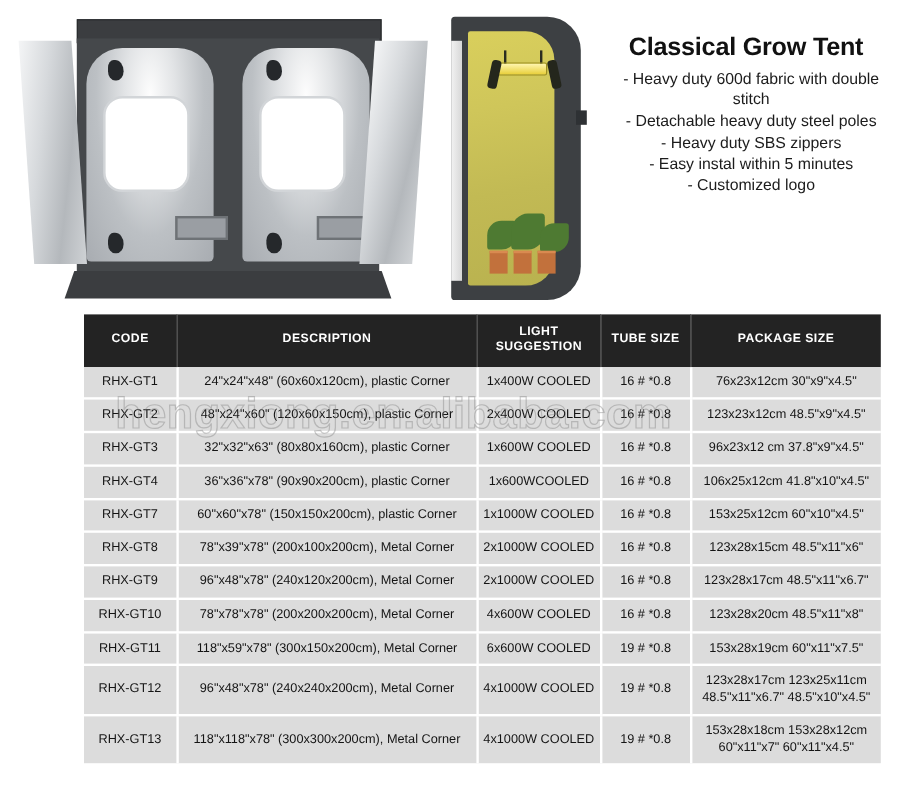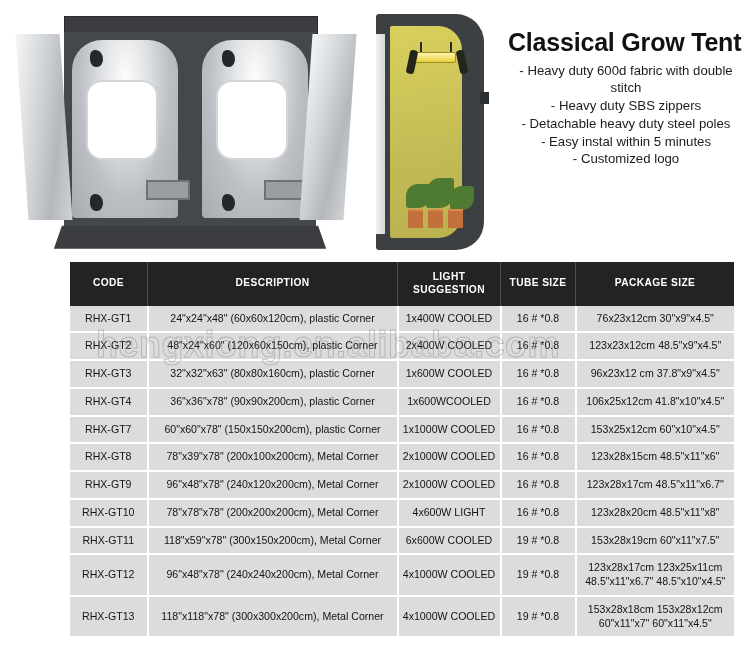--- a/index.html
+++ b/index.html
@@ -168,22 +168,22 @@
     background: #2e3134;
   }
 
   
   .info {
     position: absolute;
     left: 508px; top: 28px;
     width: 236px;
   }
   .info h1 {
-    margin: 0 0 6px 0;
-    font-size: 25px;
+    margin: 0 0 6px 16px;
+    font-size: 21px;
     font-weight: bold;
     letter-spacing: -0.2px;
     color: #111111;
   }
   .info ul {
     margin: 0;
     padding: 0;
     list-style: none;
     text-align: center;
   }
@@ -295,22 +295,22 @@
       </div>
       <div class="tt-zip"></div>
       <div class="tt-side"></div>
     </div>
   </div>
 
   <div class="info">
     <h1>Classical Grow Tent</h1>
     <ul>
       <li>- Heavy duty 600d fabric with double stitch</li>
+      <li>- Detachable heavy duty steel poles</li>
       <li>- Heavy duty SBS zippers</li>
-      <li>- Detachable heavy duty steel poles</li>
       <li>- Easy instal within 5 minutes</li>
       <li>- Customized logo</li>
     </ul>
   </div>
 </div>
 
 <div class="spec-wrap">
   <table class="spec">
     <thead>
       <tr>
@@ -368,21 +368,21 @@
         <tr>
           <td class="c-code">RHX-GT9</td>
           <td class="c-desc">96"x48"x78" (240x120x200cm), Metal Corner</td>
           <td class="c-light">2x1000W COOLED</td>
           <td class="c-tube">16 # *0.8</td>
           <td class="c-pkg">123x28x17cm 48.5"x11"x6.7"</td>
         </tr>
         <tr>
           <td class="c-code">RHX-GT10</td>
           <td class="c-desc">78"x78"x78" (200x200x200cm), Metal Corner</td>
-          <td class="c-light">4x600W LIGHT</td>
+          <td class="c-light">4x600W COOLED</td>
           <td class="c-tube">16 # *0.8</td>
           <td class="c-pkg">123x28x20cm 48.5"x11"x8"</td>
         </tr>
         <tr>
           <td class="c-code">RHX-GT11</td>
           <td class="c-desc">118"x59"x78" (300x150x200cm), Metal Corner</td>
           <td class="c-light">6x600W COOLED</td>
           <td class="c-tube">19 # *0.8</td>
           <td class="c-pkg">153x28x19cm 60"x11"x7.5"</td>
         </tr>

